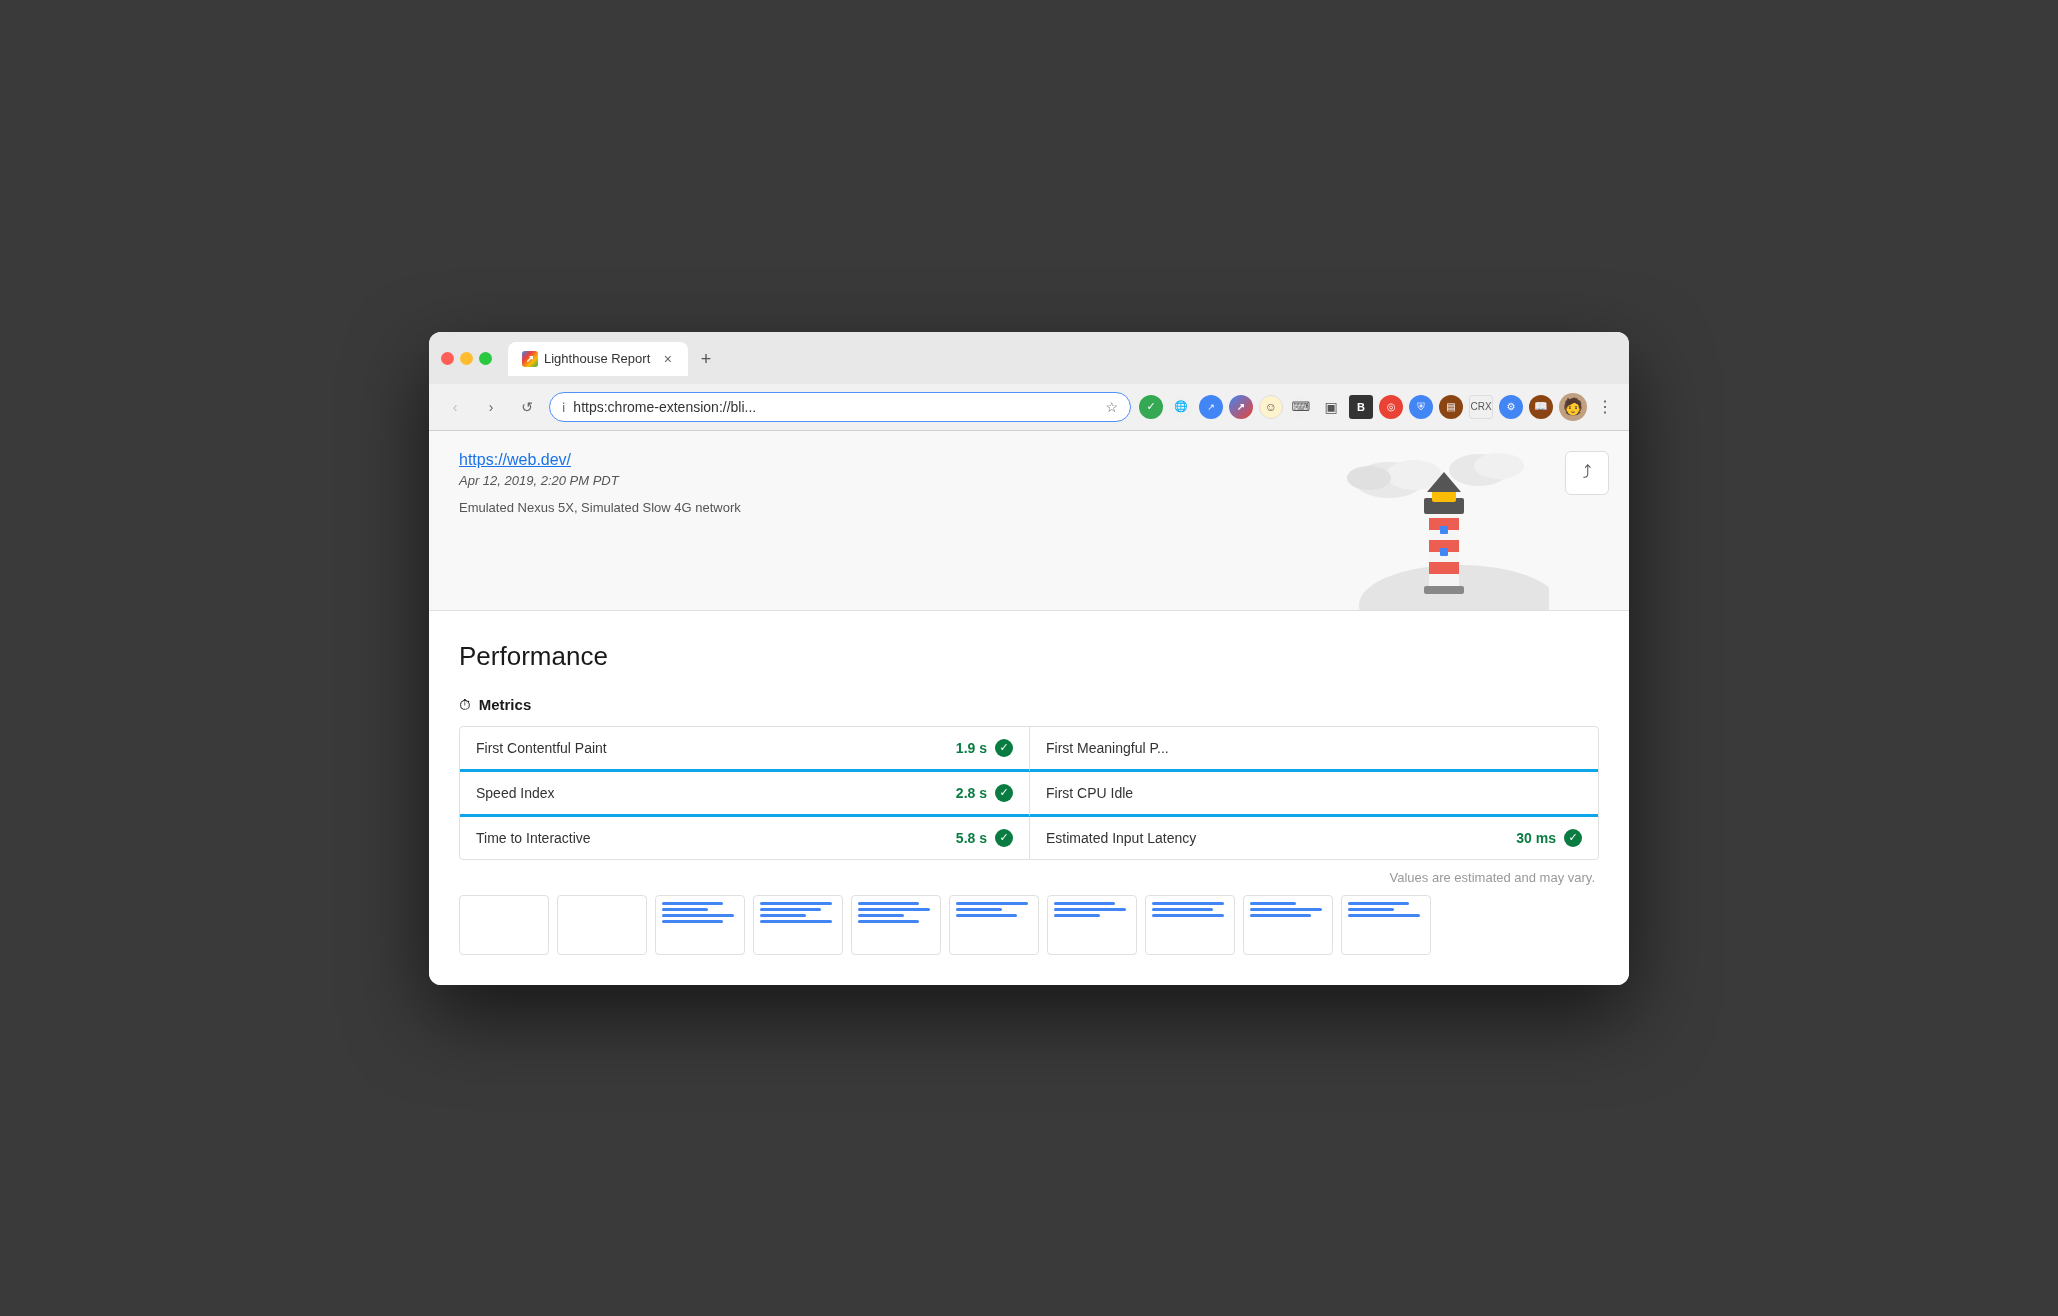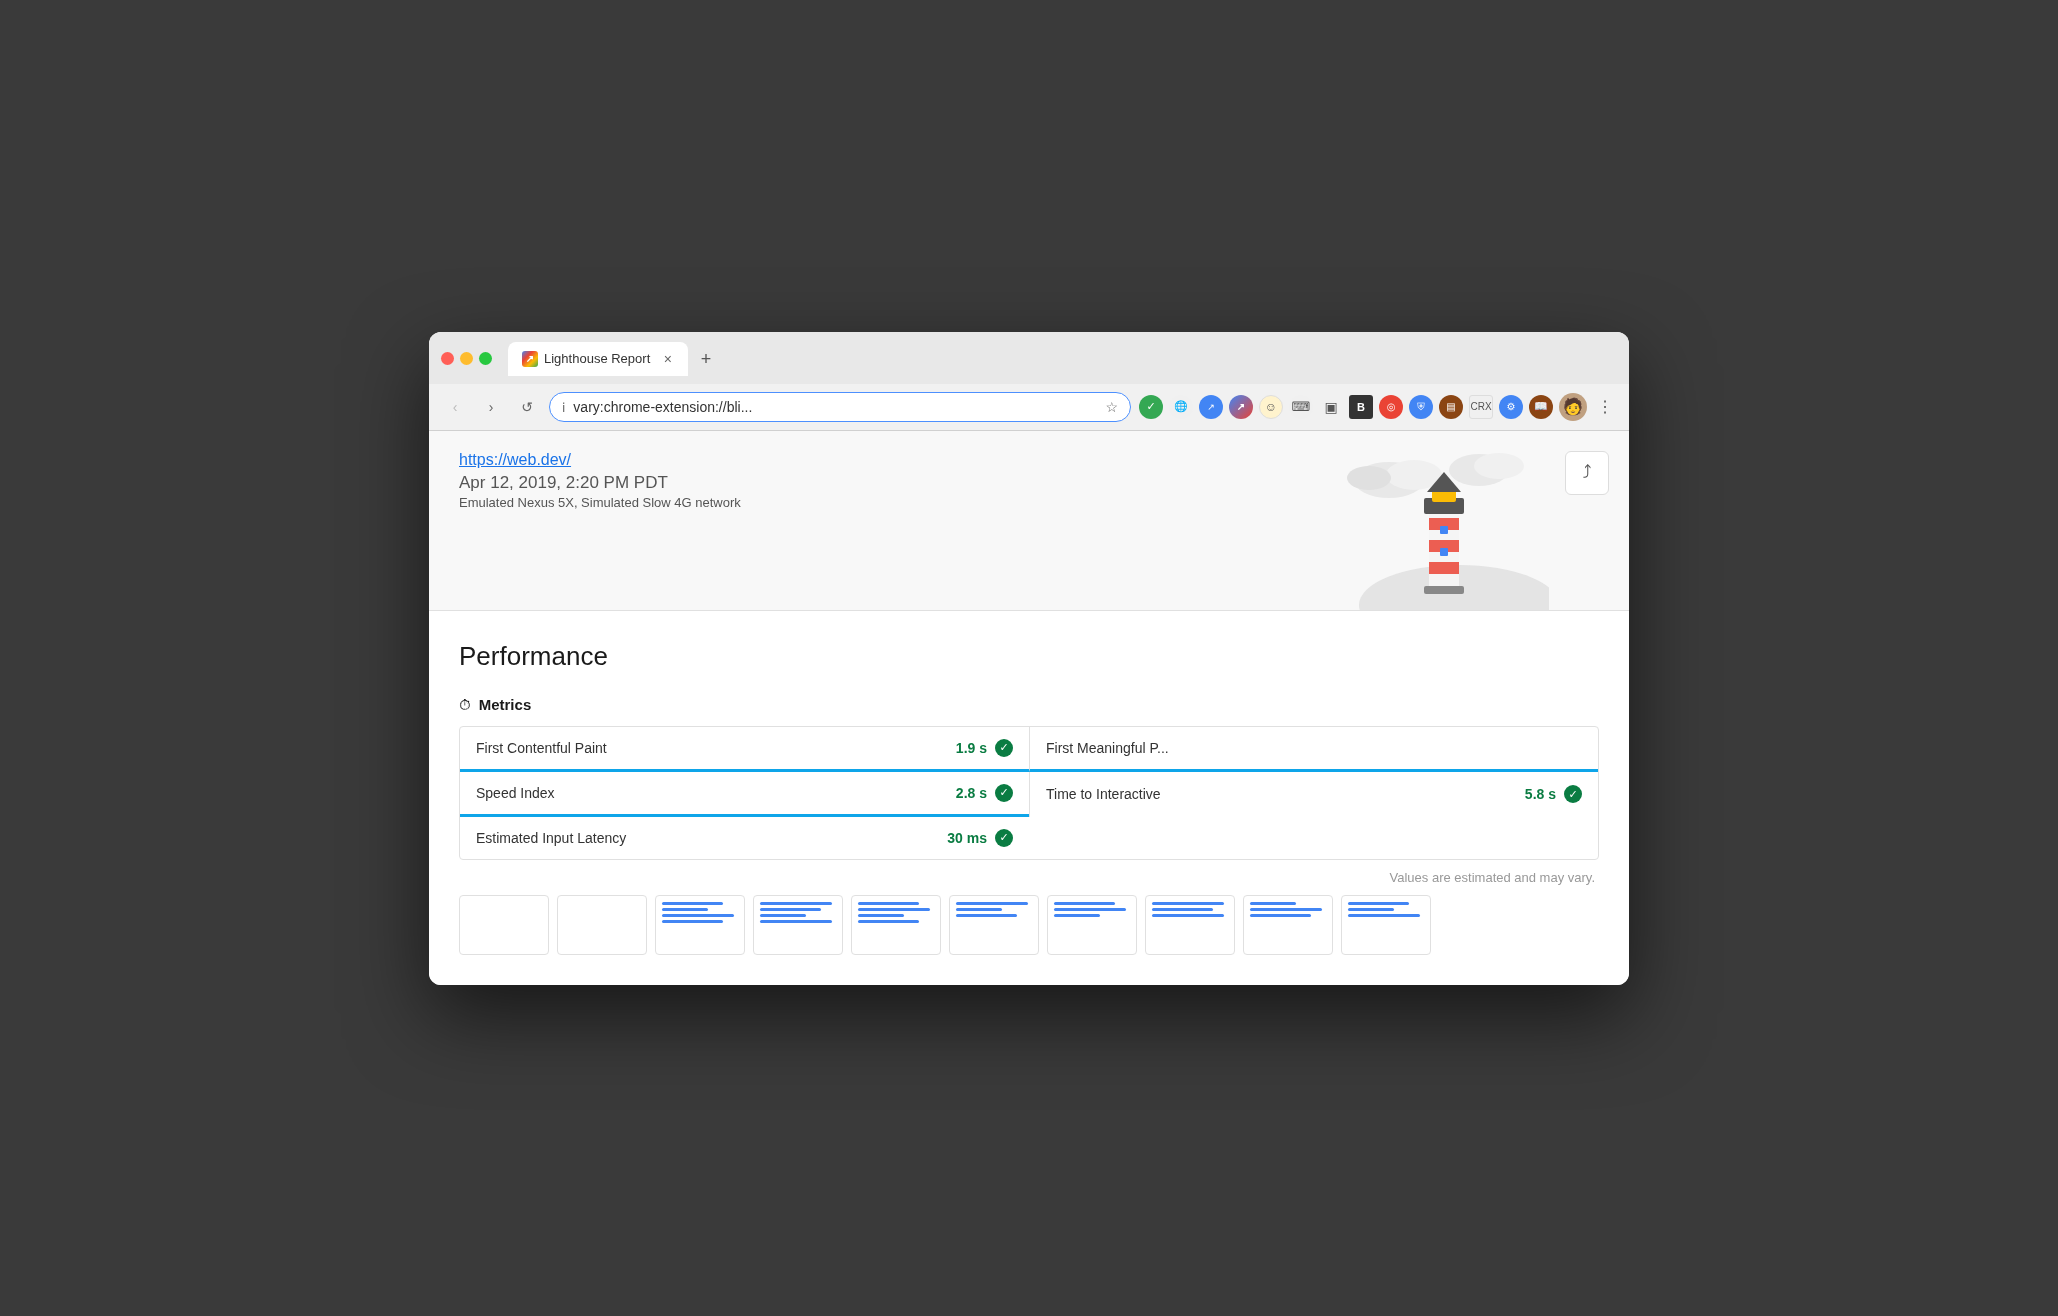--- a/index.html
+++ b/index.html
@@ -211,22 +211,23 @@
     }
     .report-url {
       color: #1a73e8;
       font-size: 16px;
       text-decoration: underline;
       cursor: pointer;
       margin-bottom: 4px;
     }
     .report-date {
       color: #555;
-      font-size: 17px;
-      margin-bottom: 2px;
+      font-size: 13px;
+      margin-bottom: 12px;
+      font-style: italic;
     }
     .report-device {
       color: #555;
       font-size: 13px;
     }
     .lighthouse-illustration {
       position: absolute;
       right: 80px;
       top: 0;
       bottom: 0;
@@ -393,21 +394,21 @@
       <span>‹</span>
     </div>
     <div class="nav-btn">
       <span>›</span>
     </div>
     <div class="nav-btn">
       <span>↺</span>
     </div>
     <div class="address-bar">
       <span class="address-info-icon">ℹ</span>
-      <span class="address-text">vary:chrome-extension://bli...</span>
+      <span class="address-text">https:chrome-extension://bli...</span>
       <span class="address-star">☆</span>
     </div>
     <div class="toolbar-extensions">
       <div class="ext-icon ext-green">✓</div>
       <div class="ext-icon ext-globe">🌐</div>
       <div class="ext-icon ext-blue-btn">↗</div>
       <div class="ext-icon ext-lh" style="background:linear-gradient(135deg,#4285f4,#ea4335)">↗</div>
       <div class="ext-icon ext-smile">☺</div>
       <div class="ext-icon ext-globe" style="font-size:13px">⌨</div>
       <div class="ext-icon ext-monitor">▣</div>
@@ -487,20 +488,23 @@
           <span class="metric-name">First Meaningful P...</span>
 
         </div>
 
         <div class="metric-row">
           <span class="metric-name">Speed Index</span>
           <span class="metric-value">2.8 s</span>
           <div class="metric-check">✓</div>
         </div>
 
+        <div class="metric-row">
+          <span class="metric-name">First CPU Idle</span>
+        </div>
 
         <div class="metric-row" style="border-bottom:none">
           <span class="metric-name">Time to Interactive</span>
           <span class="metric-value">5.8 s</span>
           <div class="metric-check">✓</div>
         </div>
 
         <div class="metric-row" style="border-bottom:none">
           <span class="metric-name">Estimated Input Latency</span>
           <span class="metric-value">30 ms</span>

